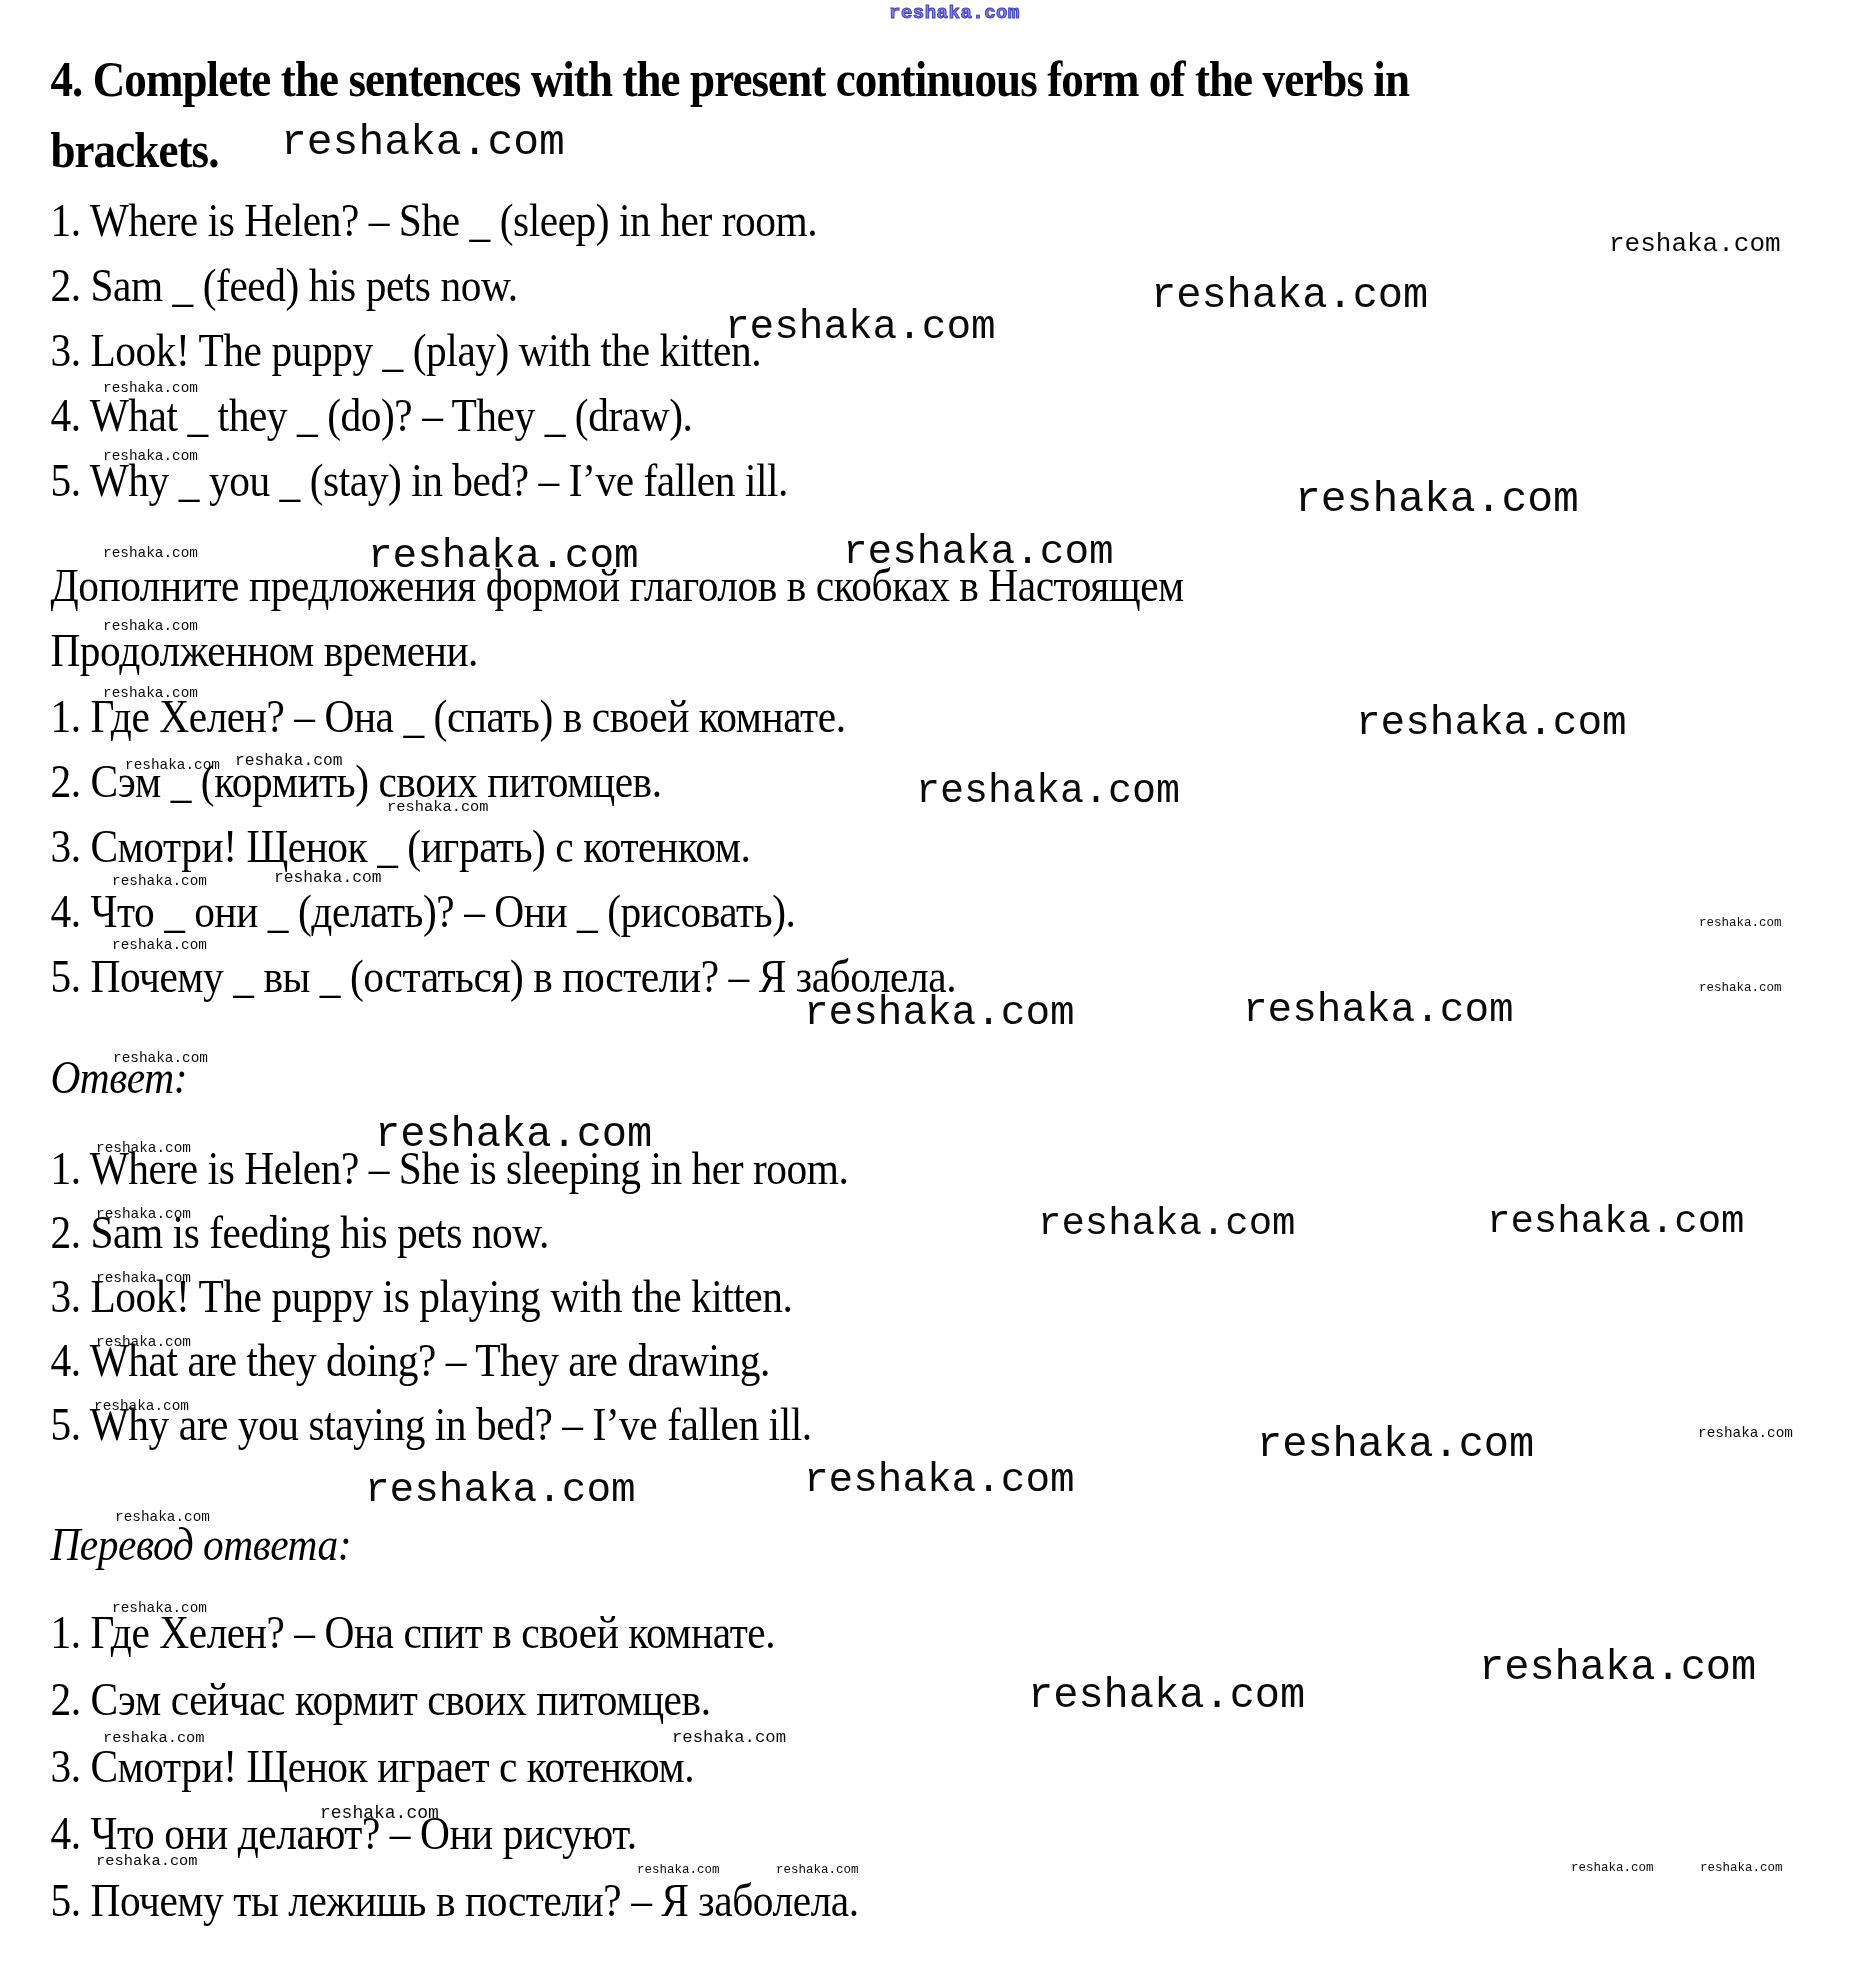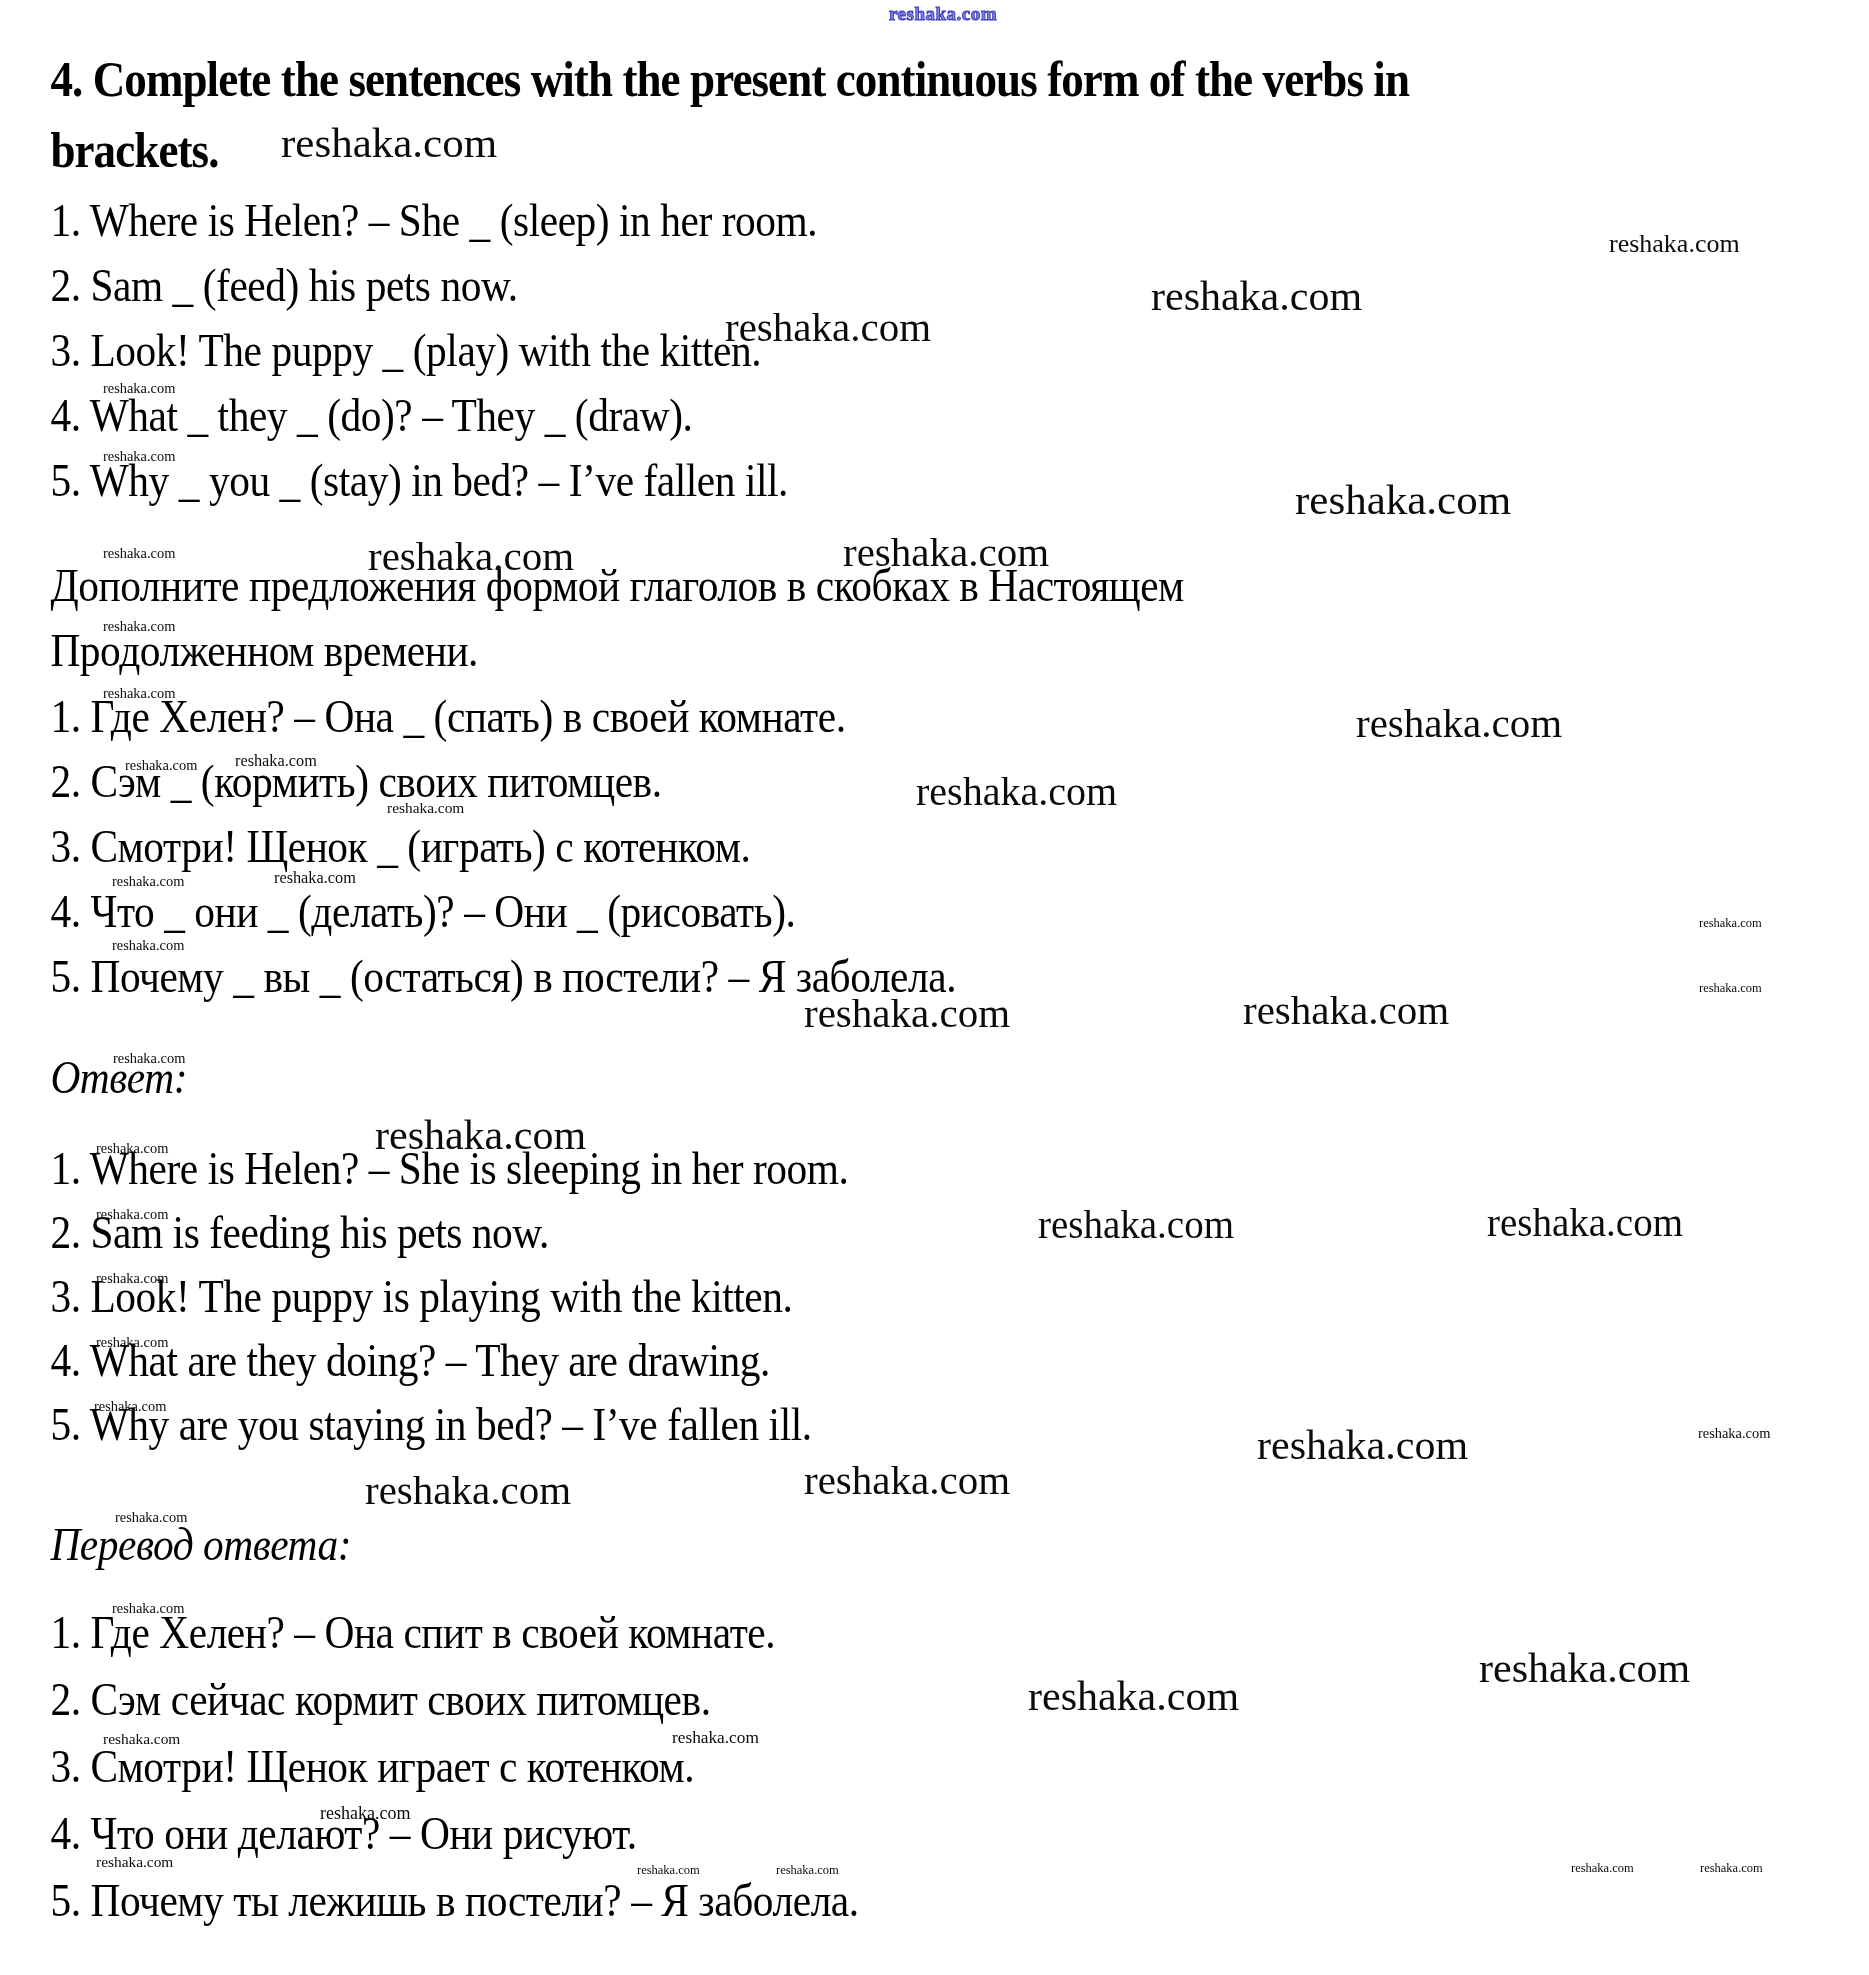--- a/index.html
+++ b/index.html
@@ -42,21 +42,21 @@
   }
   .answer-label      { top: 1049px; }
   .en-answer         { top: 1137px; line-height: 64px; }
   .translation-label { top: 1516px; }
   .ru-answer         { top: 1599px; line-height: 67px; }
 
   
   .wm-layer { position: absolute; inset: 0; pointer-events: none; }
   .wm {
     position: absolute;
-    font-family: Liberation Serif, serif;
+    font-family: Liberation Mono, monospace;
     color: #0b0b0b;
     line-height: 1;
     white-space: nowrap;
     text-align: right;
   }
   .wm-blue {
     color: #8585d8;
     -webkit-text-stroke: 1px #3d3dc0;
     font-weight: bold;
     letter-spacing: 0.5px;

